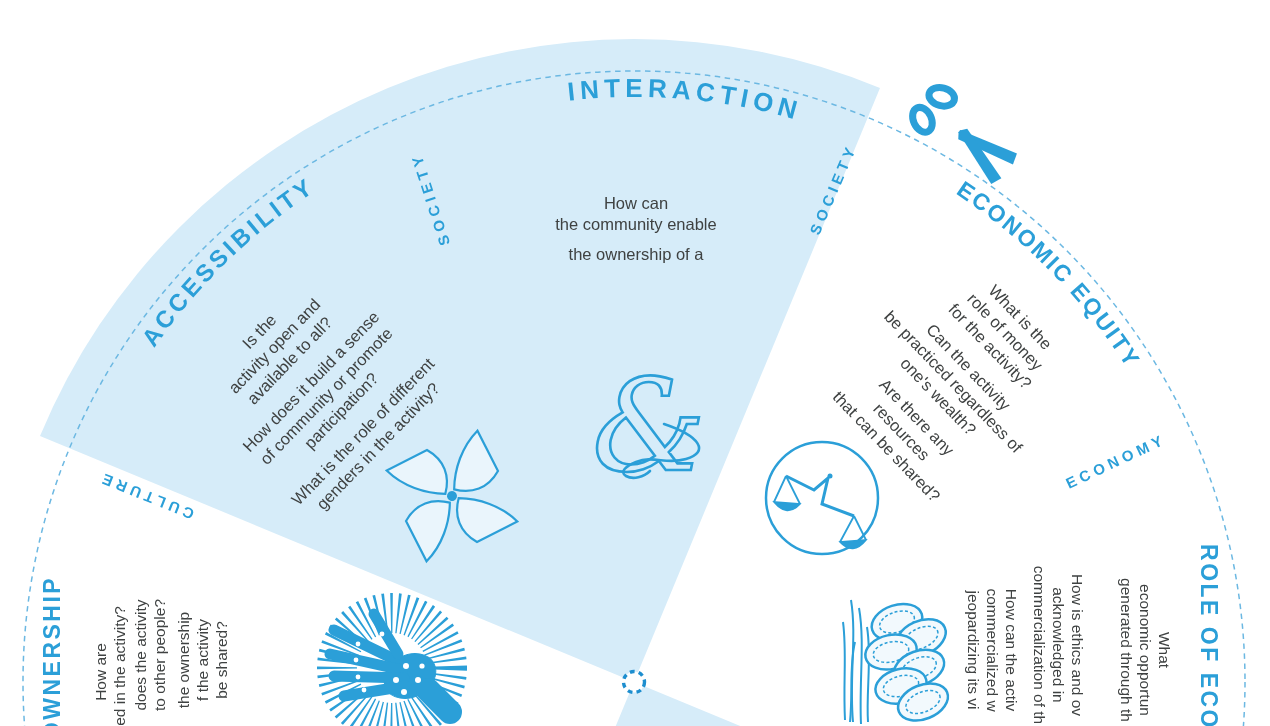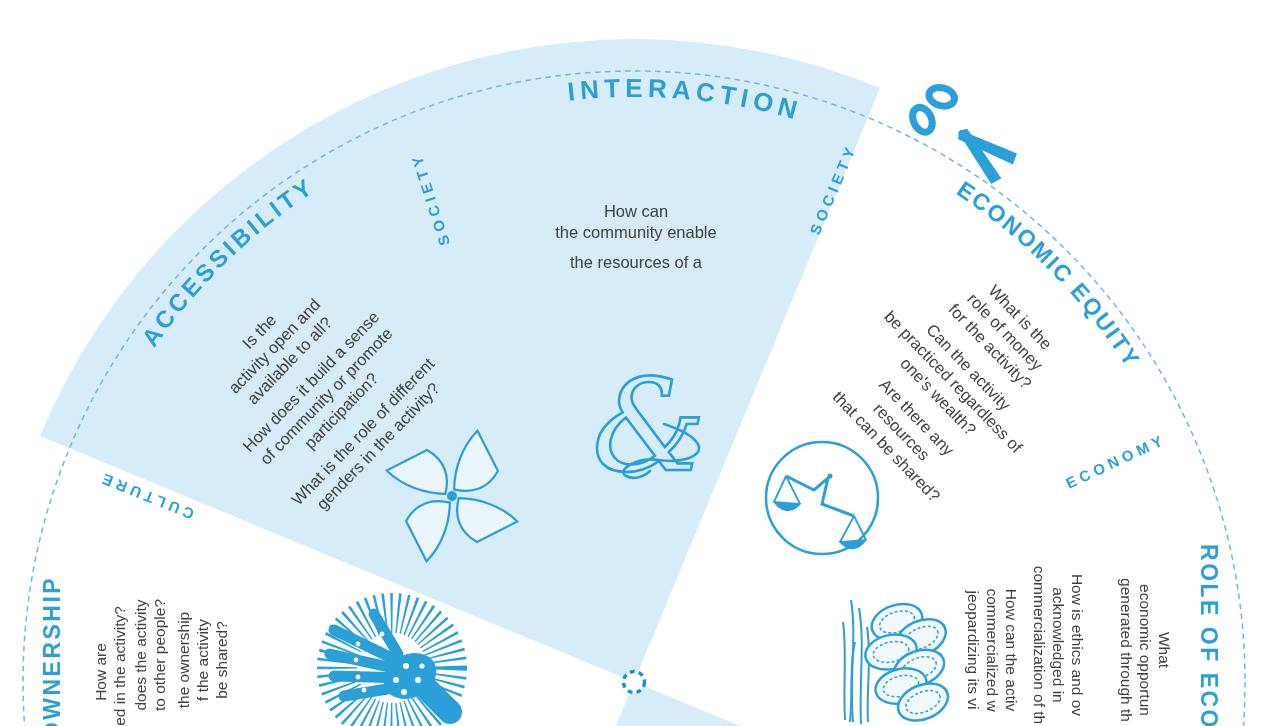--- a/index.html
+++ b/index.html
@@ -159,27 +159,27 @@
     <span>How does it build a sense</span>
     <span>of community or promote</span>
     <span>participation?</span>
   </div>
   <div class="q">
     <span>What is the role of different</span>
     <span>genders in the activity?</span>
   </div>
 </div>
 
-<div class="qblock" style="left:636px;top:241px;width:360px">
+<div class="qblock" style="left:636px;top:233px;width:360px">
   <div class="q">
     <span>How can</span>
     <span>the community enable</span>
   </div>
   <div class="q">
-    <span>the resources of a</span>
+    <span>the ownership of a</span>
   </div>
 </div>
 
 <div class="qblock" style="left:950px;top:385px;width:310px;--r:46deg">
   <div class="q">
     <span>What is the</span>
     <span>role of money</span>
     <span>for the activity?</span>
   </div>
   <div class="q">

